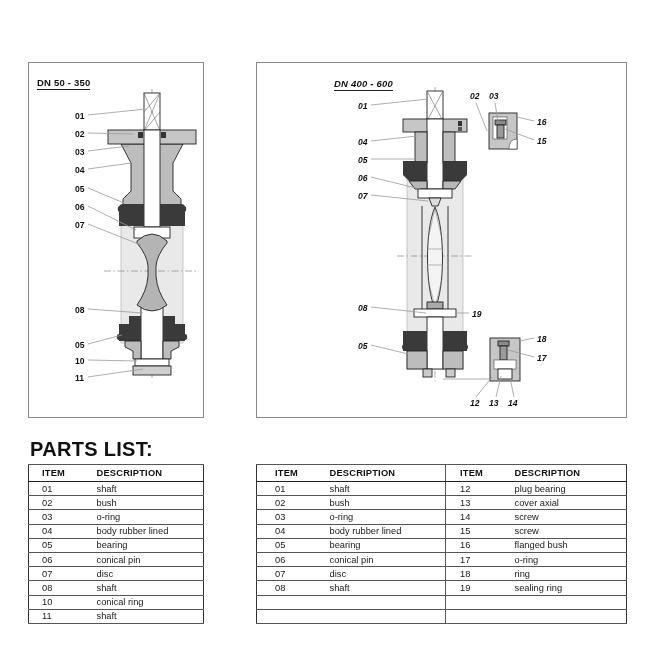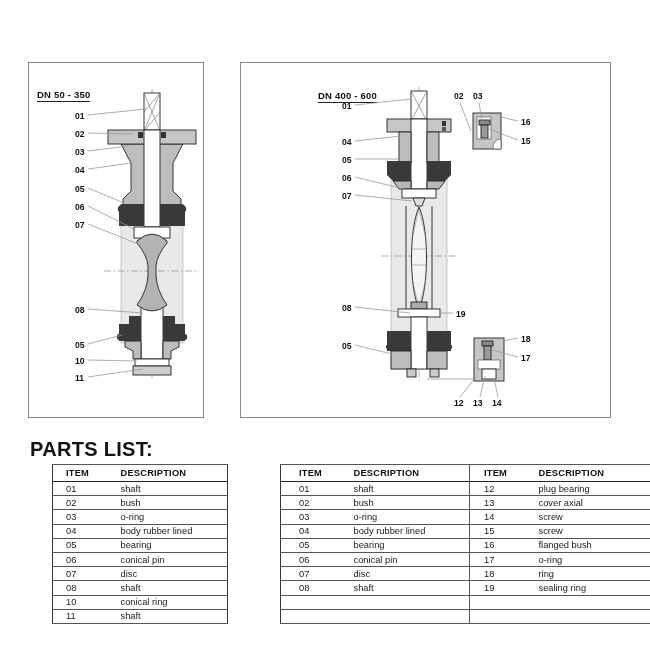--- a/index.html
+++ b/index.html
@@ -2,37 +2,37 @@
 <html><head>
 <meta charset="utf-8">
 <style>
   html,body{margin:0;padding:0;background:#ffffff;width:650px;height:650px;overflow:hidden;
     font-family:"Liberation Sans","DejaVu Sans",sans-serif;color:#111;}
   .page{position:relative;width:650px;height:650px;background:#fff;}
   .main-title{position:absolute;left:30px;top:30px;font-size:14.5px;font-weight:bold;letter-spacing:.3px;}
   .parts-title{position:absolute;left:30px;top:438px;font-size:20px;font-weight:bold;letter-spacing:.3px;}
   .panel{position:absolute;border:1px solid #8a8a8a;background:#fff;box-sizing:border-box;}
   .panel-left{left:28px;top:62px;width:176px;height:356px;}
-  .panel-right{left:240px;top:62px;width:371px;height:356px;}
+  .panel-right{left:256px;top:62px;width:371px;height:356px;font-style:italic;}
   .dn-label{position:absolute;font-size:9.5px;font-weight:bold;border-bottom:1px solid #222;
-    padding-bottom:1px;letter-spacing:.2px;margin-top:12px;}
+    padding-bottom:1px;letter-spacing:.2px;}
   .dn-left{left:8px;top:14px;}
   .dn-right{left:77px;top:15px;}
   .drawing{position:absolute;left:0;top:0;width:100%;height:100%;}
   svg text.co{font-family:"Liberation Sans","DejaVu Sans",sans-serif;font-size:8.6px;font-weight:bold;fill:#111;}
   svg line.ld{stroke:#999;stroke-width:.8;}
   .pline{stroke:#222;stroke-width:.9;}
   .cline{stroke:#8a8a8a;stroke-width:.7;stroke-dasharray:7 2.5 1.5 2.5;}
   table.parts{position:absolute;border-collapse:collapse;table-layout:fixed;
     font-size:9.3px;background:#fff;}
   table.parts-left{left:28px;top:464px;width:176px;}
   table.parts-right{left:256px;top:464px;width:371px;}
   table.parts th,table.parts td{border-top:1px solid #555;border-bottom:1px solid #555;
     text-align:left;overflow:hidden;white-space:nowrap;}
-  table.parts{border:1.4px solid #333;margin-left:24px;}
+  table.parts{border:1.4px solid #333;}
   table.parts th{font-weight:bold;height:16px;padding:0 0 0 13px;border-bottom:1.2px solid #222;letter-spacing:.2px;}
   table.parts td{height:13.2px;padding:0 0 0 13px;color:#1a1a1a;}
   table.parts-right th.c1,table.parts-right td.c1{padding-left:18px;}
   table.parts-right th.c2,table.parts-right td.c2{padding-left:18px;}
   table.parts-right th.c3,table.parts-right td.c3{border-left:1px solid #555;padding-left:14px;}
   table.parts-right th.c4,table.parts-right td.c4{padding-left:14px;}
 </style>
 </head>
 <body>
 

